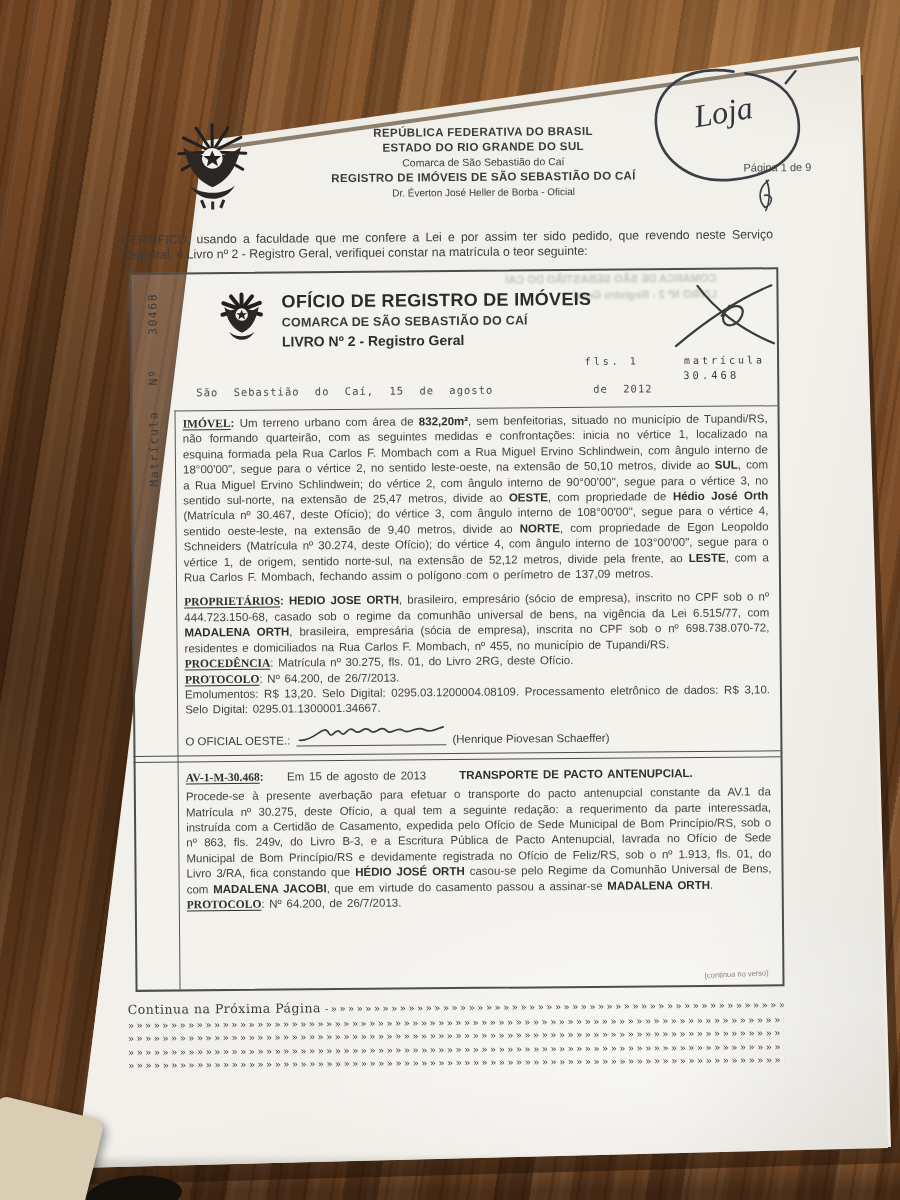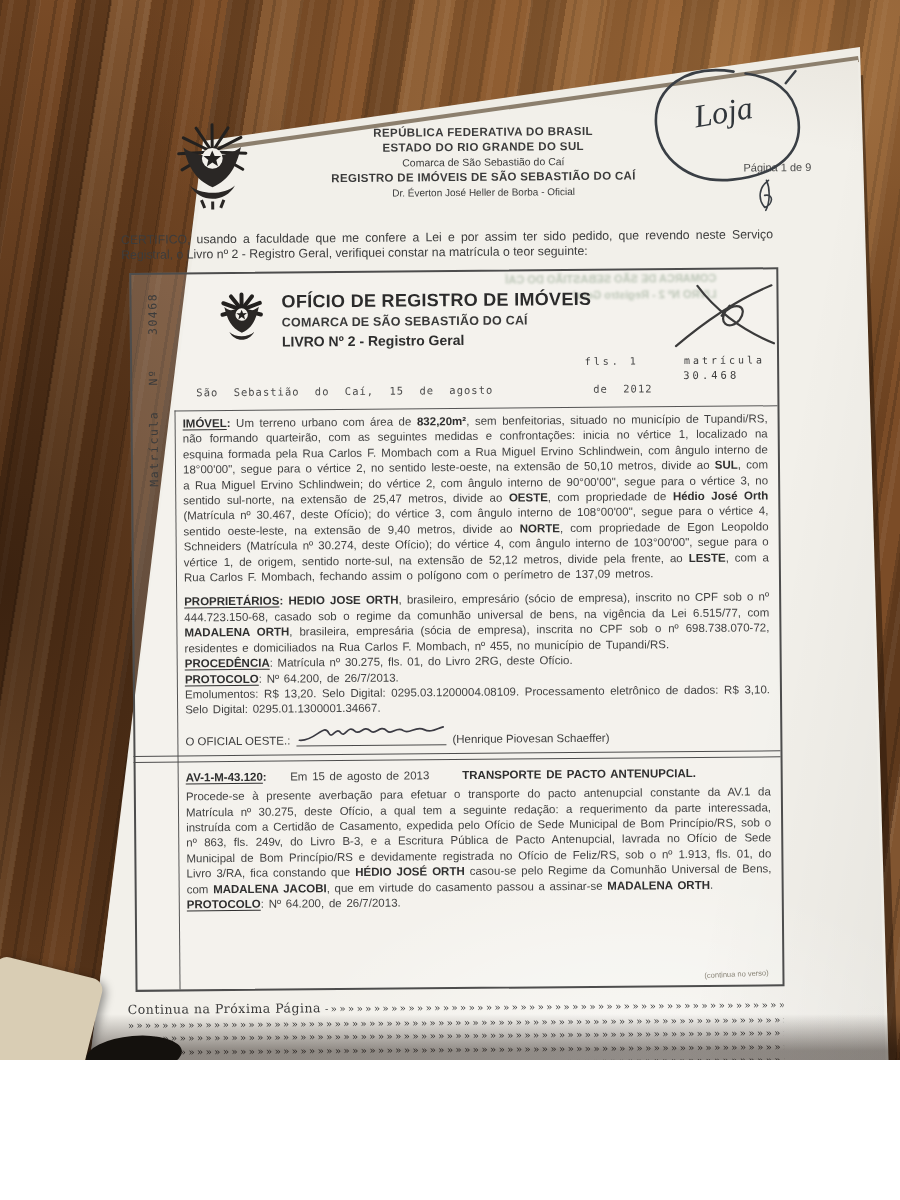--- a/index.html
+++ b/index.html
@@ -1,17 +1,17 @@
 <!DOCTYPE html>
 <html><head>
 <meta charset="utf-8">
 <style>
   html,body{margin:0;padding:0;}
   body{width:900px;height:1200px;overflow:hidden;font-family:"Liberation Sans",sans-serif;}
-  #stage{position:relative;width:900px;height:1060px;overflow:hidden;
+  #stage{position:relative;width:900px;height:1200px;overflow:hidden;
     background-color:#6f4322;
     background-image:
       radial-gradient(900px 520px at 85% 6%, rgba(215,155,88,.38), transparent 70%),
       radial-gradient(720px 950px at 0% 55%, rgba(25,12,4,.5), transparent 65%),
       repeating-linear-gradient(99deg, rgba(0,0,0,.16) 0 3px, transparent 3px 9px, rgba(255,255,255,.05) 9px 14px, transparent 14px 27px),
       repeating-linear-gradient(99deg, #6b4120 0 40px, #7b4c27 40px 75px, #5e391c 75px 110px, #815530 110px 150px);
   }
   .table-edge{position:absolute;left:0;right:0;bottom:0;height:46px;
     background:linear-gradient(180deg, rgba(20,10,4,0) 0%, rgba(20,10,4,.45) 80%);}
   .beige-object{position:absolute;left:-18px;bottom:-26px;width:110px;height:120px;background:#d9cdb4;
@@ -76,21 +76,21 @@
     font-size:10px;letter-spacing:3px;color:#3d3d3d;line-height:1.4;}
   .fls-block .num{padding-right:26px;font-size:10.5px;}
   .date-line{position:absolute;left:64px;top:112px;font-family:"DejaVu Sans Mono",monospace;
     font-size:10.5px;letter-spacing:1px;word-spacing:8px;color:#4c4c4c;white-space:nowrap;}
   .date-spacer{display:inline-block;width:100px;}
   .hrule{position:absolute;left:42px;right:0;top:136px;border-top:1.5px solid #555;}
   .vrule{position:absolute;left:42px;top:136px;bottom:0;border-left:1.5px solid #555;}
   .rtext{position:absolute;left:50px;right:10px;top:142px;bottom:4px;}
   .para{font-size:11.5px;line-height:1.34;text-align:justify;word-spacing:1.5px;color:#424242;}
   .seg-b{font-weight:700;color:#2f2f2f;}
-  .seg-u{text-decoration:underline;text-underline-offset:1.5px;}
+  .seg-u{text-decoration:underline;text-underline-offset:1.5px;font-family:Liberation Serif, serif;}
   .mt8{margin-top:9px;} .mt4{margin-top:4px;}
   .official-line{display:flex;align-items:flex-end;margin-top:2px;font-size:11.5px;color:#3e3e3e;}
   .official-line .sig{margin:0 6px;border-bottom:1.2px solid #4a4a4a;}
   .divider{margin:8px 0 8px -52px;width:calc(100% + 62px);height:5px;
     border-top:1.5px solid #4d4d4d;border-bottom:1.5px solid #4d4d4d;}
   .verso{position:absolute;right:14px;bottom:6px;font-size:7.5px;color:#8a8578;transform:rotate(-2deg);}
 
   
   .footer{margin:10px 0 0 2px;width:656px;color:#3b3b3b;}
   .arrow-row{white-space:nowrap;overflow:hidden;font-family:"DejaVu Serif",serif;
@@ -203,21 +203,21 @@
         <div class="official-line">
           <span>O OFICIAL OESTE.:</span>
           <svg class="sig" width="150" height="26" viewBox="0 0 170 30">
             <path d="M2,24 C20,26 30,4 36,16 C40,24 44,8 50,16 C55,22 58,6 66,14 C72,20 76,6 84,14 C90,20 95,6 103,14 C109,20 114,8 122,14 C129,19 136,8 146,13 C154,17 160,12 168,10" fill="none" stroke="#3a3a42" stroke-width="1.7" stroke-linecap="round"></path>
           </svg>
           <span>(Henrique Piovesan Schaeffer)</span>
         </div>
 
         <div class="divider"></div>
 
-        <div class="para"><span class="seg-b seg-u">AV-1-M-43.120</span><span class="seg-b">:</span><span>&nbsp;&nbsp;&nbsp;&nbsp;&nbsp;Em 15 de agosto de 2013&nbsp;&nbsp;&nbsp;&nbsp;&nbsp;&nbsp;&nbsp;</span><span class="seg-b">TRANSPORTE DE PACTO ANTENUPCIAL.</span></div>
+        <div class="para"><span class="seg-b seg-u">AV-1-M-30.468</span><span class="seg-b">:</span><span>&nbsp;&nbsp;&nbsp;&nbsp;&nbsp;Em 15 de agosto de 2013&nbsp;&nbsp;&nbsp;&nbsp;&nbsp;&nbsp;&nbsp;</span><span class="seg-b">TRANSPORTE DE PACTO ANTENUPCIAL.</span></div>
         <div class="para mt4"><span>Procede-se à presente averbação para efetuar o transporte do pacto antenupcial constante da AV.1 da Matrícula nº 30.275, deste Ofício, a qual tem a seguinte redação: a requerimento da parte interessada, instruída com a Certidão de Casamento, expedida pelo Ofício de Sede Municipal de Bom Princípio/RS, sob o nº 863, fls. 249v, do Livro B-3, e a Escritura Pública de Pacto Antenupcial, lavrada no Ofício de Sede Municipal de Bom Princípio/RS e devidamente registrada no Ofício de Feliz/RS, sob o nº 1.913, fls. 01, do Livro 3/RA, fica constando que </span><span class="seg-b">HÉDIO JOSÉ ORTH</span><span> casou-se pelo Regime da Comunhão Universal de Bens, com </span><span class="seg-b">MADALENA JACOBI</span><span>, que em virtude do casamento passou a assinar-se </span><span class="seg-b">MADALENA ORTH</span><span>.</span></div>
         <div class="para"><span class="seg-b seg-u">PROTOCOLO</span><span>: Nº 64.200, de 26/7/2013.</span></div>
       </div>
 
       <div class="verso">(continua no verso)</div>
     </div>
 
     <div class="footer">
       <div class="arrow-row">
         <span class="cont-label">Continua na Próxima Página</span><span>-»»»»»»»»»»»»»»»»»»»»»»»»»»»»»»»»»»»»»»»»»»»»»»»»»»»»»»»»</span>

